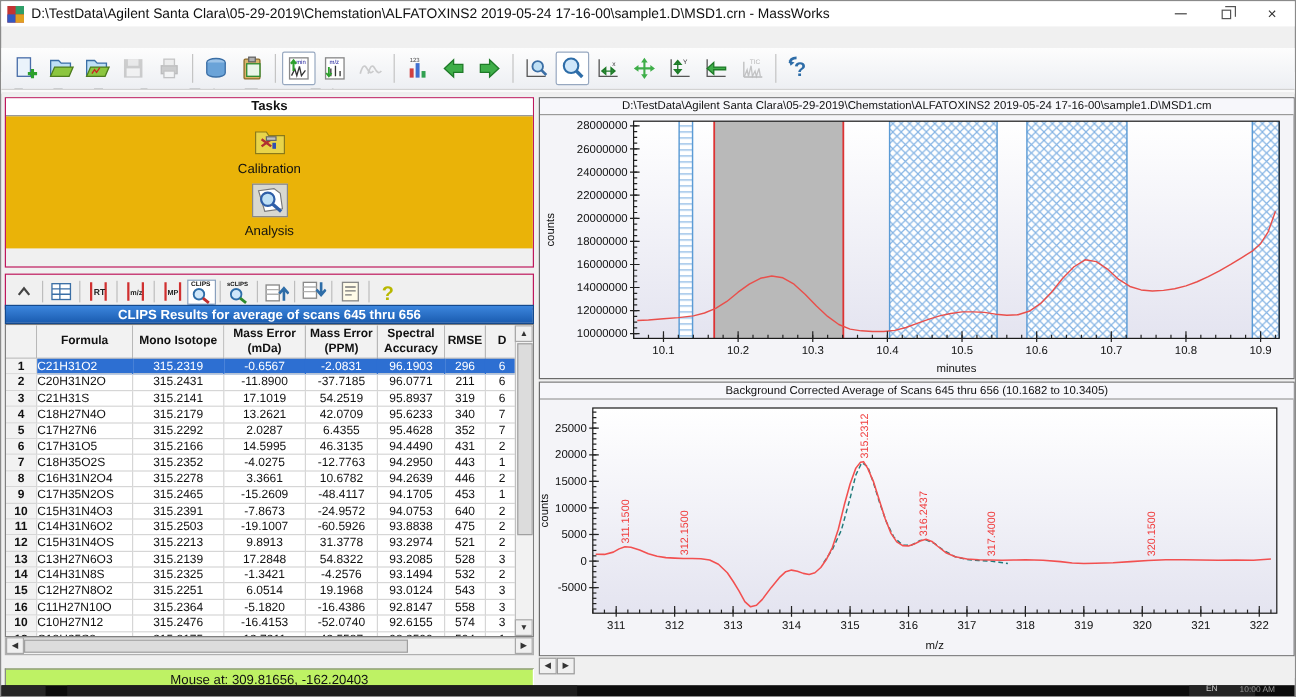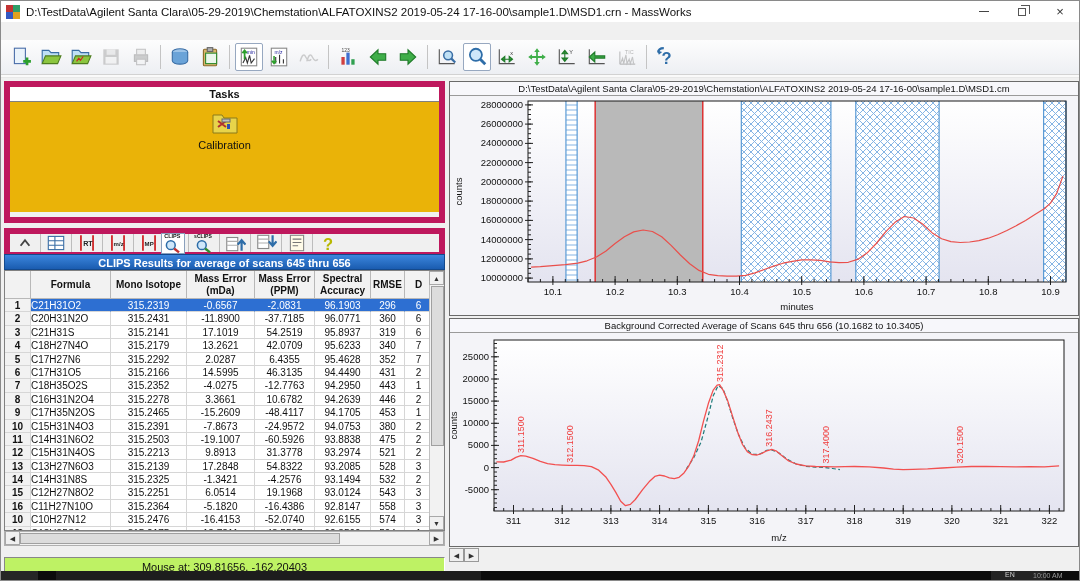--- a/index.html
+++ b/index.html
@@ -18,21 +18,21 @@
   
   #menubar{position:absolute;left:0;top:21px;width:100%;height:18px;background:#fafafa;display:flex;align-items:center;padding-left:4px;border-bottom:1px solid #e8e8e8;margin-top:38px;}
   .menu-item{font-size:11.5px;color:#111;padding:1px 7px;}
   
   #toolbar{position:absolute;left:0;top:39px;width:100%;height:35px;background:linear-gradient(#fdfdfd,#edeff3);border-bottom:1px solid #d2d2d2;display:flex;align-items:center;padding-left:5px;}
   .tbtn{width:28px;height:28px;display:flex;align-items:center;justify-content:center;border:1px solid transparent;border-radius:2px;margin:0 1px;}
   .tbtn.pressed{background:#fff;border:1px solid #97a8c0;}
   .tbtn.disabled{filter:grayscale(1);opacity:.45;}
   .tsep{width:1px;height:24px;background:#c4c4c4;margin:0 4px;}
   
-  .panelbox{position:absolute;border:6px solid #be185d;background:#f0f0f0;}
+  .panelbox{position:absolute;border:1px solid #be185d;background:#f0f0f0;}
   #tasks-panel{left:3px;top:80px;width:441px;height:142px;}
   .panel-title{height:15px;background:#fff;border-bottom:1px solid #808080;text-align:center;font-size:11px;font-weight:bold;line-height:15px;color:#111;}
   #tasks-body{height:110px;background:#eab308;position:relative;}
   .task-item{position:absolute;left:0;width:100%;text-align:center;}
   .task-label{font-size:11px;color:#111;margin-top:1px;}
   #recent-bar{height:15px;background:#fff;border-top:1px solid #808080;text-align:center;font-size:11px;line-height:14px;color:#111;}
   
   #subtoolbar{left:3px;top:227px;width:441px;height:30px;background:#f0f0f0;display:flex;align-items:center;padding-left:3px;}
   .sbtn{width:24px;height:21px;display:flex;align-items:center;justify-content:center;border:1px solid transparent;position:relative;}
   .sbtn.active{background:#fff;border:1px solid #8aa0bd;}
@@ -261,20 +261,28 @@
     <div class="panel-title">Tasks</div>
     <div id="tasks-body">
       <div class="task-item" style="top:8px;">
         <svg width="26" height="24" viewBox="0 0 26 24">
             <path d="M1 5 h9 l2 3 h13 v15 H1 z" fill="#e8d44a" stroke="#8a7a1a"></path>
             <path d="M6 11 l8 6 M14 11 l-8 6" stroke="#b03030" stroke-width="2"></path>
             <rect x="15" y="14" width="3" height="5" fill="#3050b0"></rect>
             <rect x="10" y="9" width="8" height="3" fill="#c0c0c0" stroke="#666"></rect>
           </svg>
         <div class="task-label">Calibration</div>
+      </div>
+      <div class="task-item" style="top:56px;">
+        <svg width="30" height="28" viewBox="0 0 30 28" style="background:#d8d8d0;border:1px solid #888;">
+            <path d="M6 4 h14 l5 5 v14 H9 z" fill="#fff" stroke="#777" transform="rotate(-8 15 14)"></path>
+            <circle cx="13" cy="13" r="6" fill="#bfe0f5" stroke="#2f5fa8" stroke-width="2"></circle>
+            <path d="M17 17 l8 7" stroke="#2f5fa8" stroke-width="3"></path>
+          </svg>
+        <div class="task-label">Analysis</div>
       </div>
     </div>
   </div>
 
   <div id="subtoolbar" class="panelbox">
       <div class="sbtn">
         <svg width="22" height="22" viewBox="0 0 20 20">
           <path d="M6 12.5 l4-5 4 5" stroke="#444" fill="none" stroke-width="1.7"></path>
         </svg>
       </div>
@@ -395,21 +403,21 @@
           <div class="tcell">296</div>
           <div class="tcell">6</div>
         </div>
         <div class="trow">
           <div class="tcell rownum">2</div>
           <div class="tcell formula">C20H31N2O</div>
           <div class="tcell">315.2431</div>
           <div class="tcell">-11.8900</div>
           <div class="tcell">-37.7185</div>
           <div class="tcell">96.0771</div>
-          <div class="tcell">360</div>
+          <div class="tcell">211</div>
           <div class="tcell">6</div>
         </div>
         <div class="trow">
           <div class="tcell rownum">3</div>
           <div class="tcell formula">C21H31S</div>
           <div class="tcell">315.2141</div>
           <div class="tcell">17.1019</div>
           <div class="tcell">54.2519</div>
           <div class="tcell">95.8937</div>
           <div class="tcell">319</div>
@@ -475,21 +483,21 @@
           <div class="tcell">453</div>
           <div class="tcell">1</div>
         </div>
         <div class="trow">
           <div class="tcell rownum">10</div>
           <div class="tcell formula">C15H31N4O3</div>
           <div class="tcell">315.2391</div>
           <div class="tcell">-7.8673</div>
           <div class="tcell">-24.9572</div>
           <div class="tcell">94.0753</div>
-          <div class="tcell">380</div>
+          <div class="tcell">640</div>
           <div class="tcell">2</div>
         </div>
         <div class="trow">
           <div class="tcell rownum">11</div>
           <div class="tcell formula">C14H31N6O2</div>
           <div class="tcell">315.2503</div>
           <div class="tcell">-19.1007</div>
           <div class="tcell">-60.5926</div>
           <div class="tcell">93.8838</div>
           <div class="tcell">475</div>

